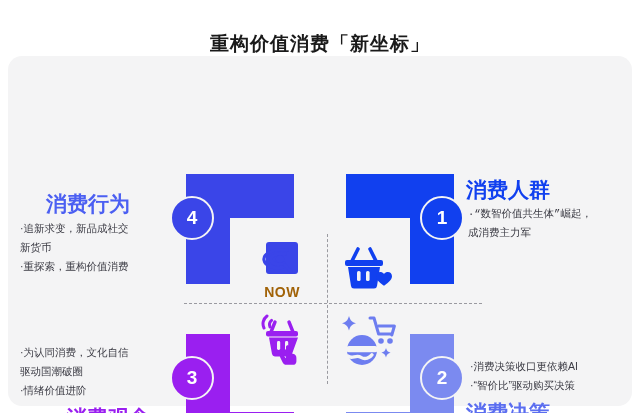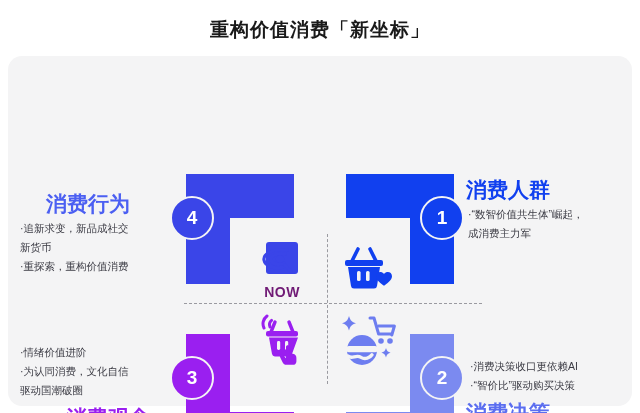--- a/index.html
+++ b/index.html
@@ -9,21 +9,21 @@
     font-family: "Liberation Sans", "DejaVu Sans", sans-serif;
     overflow: hidden;
   }
 
   #page-title {
     text-align: center;
     font-size: 19px;
     font-weight: bold;
     color: #1a1a1a;
     letter-spacing: 1px;
-    padding-top: 18px;
+    padding-top: 32px;
     height: 55px;
     line-height: 24px;
   }
 
   #card {
     position: absolute;
     left: 8px; top: 56px;
     width: 624px; height: 350px;
     background: #f4f4f5;
     border-radius: 14px;
@@ -88,39 +88,39 @@
 
   
   .qicon { position: absolute; z-index: 4; }
   #icon-now   { left: 245px; top: 185px; width: 58px; height: 58px; }
   #icon-love  { left: 336px; top: 190px; width: 52px; height: 48px; }
   #icon-tap   { left: 248px; top: 258px; width: 52px; height: 52px; }
   #icon-ai    { left: 332px; top: 258px; width: 58px; height: 52px; }
   #icon-now .now-text {
     position: absolute; left: 0; bottom: -1px; width: 58px;
     text-align: center; font-size: 14px; font-weight: bold;
-    color: #701a75; letter-spacing: 0.5px;
+    color: #a16207; letter-spacing: 0.5px;
   }
 
   
   .txtblock { position: absolute; }
   .heading { font-size: 21px; font-weight: bold; line-height: 28px; }
   .bullets { margin-top: 1px; }
   .bullet {
     font-size: 10.5px;
     color: #3b3b44;
     line-height: 19px;
     white-space: pre-line;
   }
 
   #txt-4 { left: 12px; top: 126px; width: 160px; text-align: left; }
   #txt-4 .heading { color: #4b5ff2; padding-left: 26px; margin-top: 8px; }
   #txt-1 { left: 458px; top: 120px; width: 172px; text-align: left; }
   #txt-1 .heading { color: #1140ef; }
-  #txt-1 .bullet { padding-left: 2px; }
+  #txt-1 .bullet { padding-left: 2px; font-family: Liberation Mono, monospace; }
   #txt-3 { left: 12px; top: 286px; width: 166px; text-align: left; }
   #txt-3 .heading { color: #9a1ff0; padding-left: 46px; margin-top: 4px; }
   #txt-2 { left: 458px; top: 300px; width: 174px; text-align: left; }
   #txt-2 .heading { color: #5b6ef0; margin-top: 4px; }
   #txt-2 .bullet { padding-left: 4px; }
 </style>
 </head>
 <body>
 
 <div id="page-title">重构价值消费「新坐标」</div>
@@ -163,23 +163,23 @@
 
   <div class="bracket" id="shape-3">
     <div class="arm-v"></div>
     <div class="arm-h"></div>
   </div>
   <div class="badge" id="badge-3">
     <span>3</span>
   </div>
   <div class="txtblock" id="txt-3">
     <div class="bullets">
-      <div class="bullet">·情绪价值进阶</div>
       <div class="bullet">·为认同消费，文化自信
   驱动国潮破圈</div>
+      <div class="bullet">·情绪价值进阶</div>
     </div>
     <div class="heading">消费观念</div>
   </div>
 
   <div class="bracket" id="shape-2">
     <div class="arm-v"></div>
     <div class="arm-h"></div>
   </div>
   <div class="badge" id="badge-2">
     <span>2</span>

